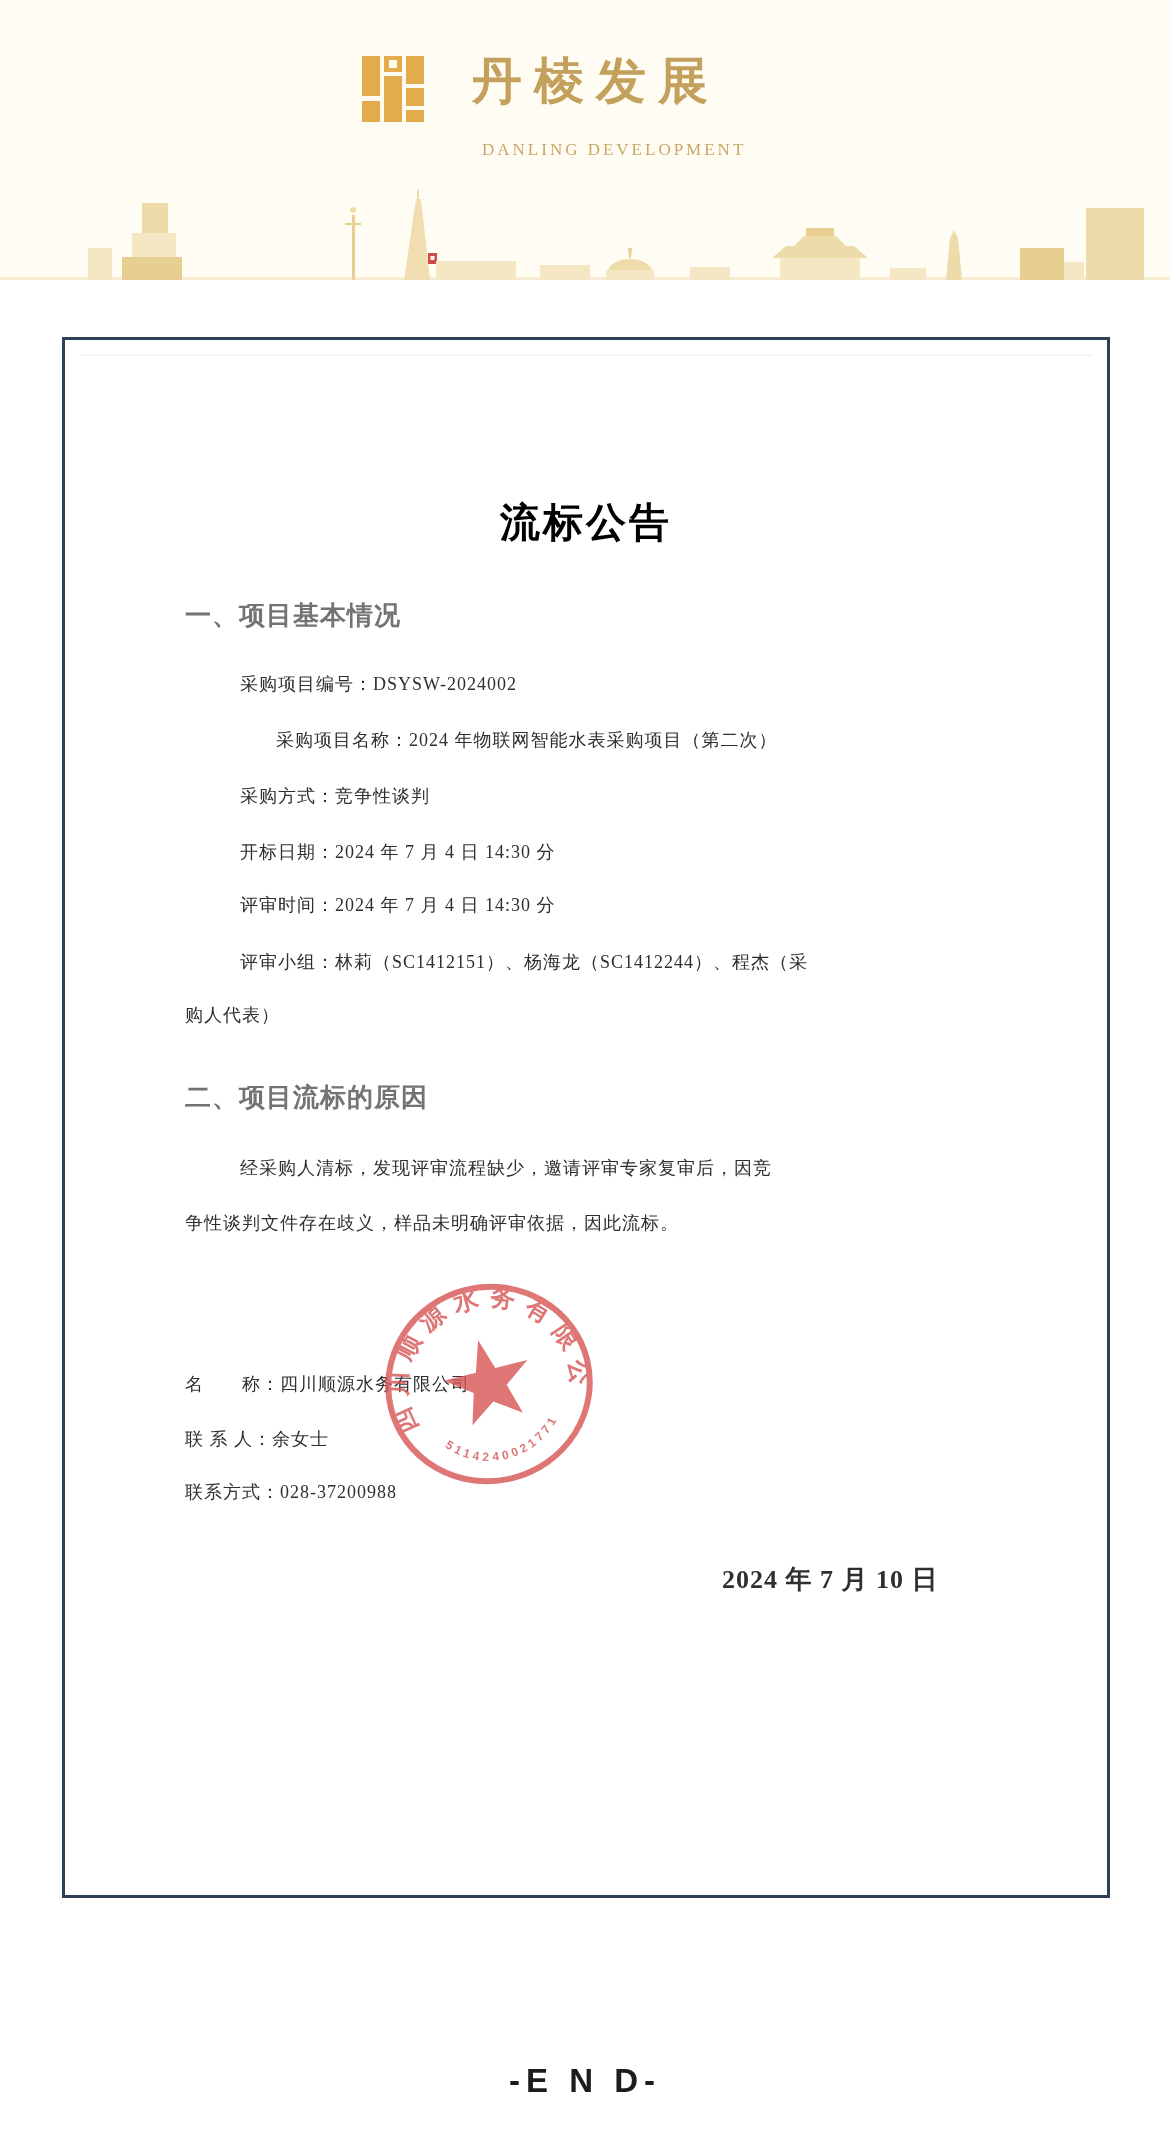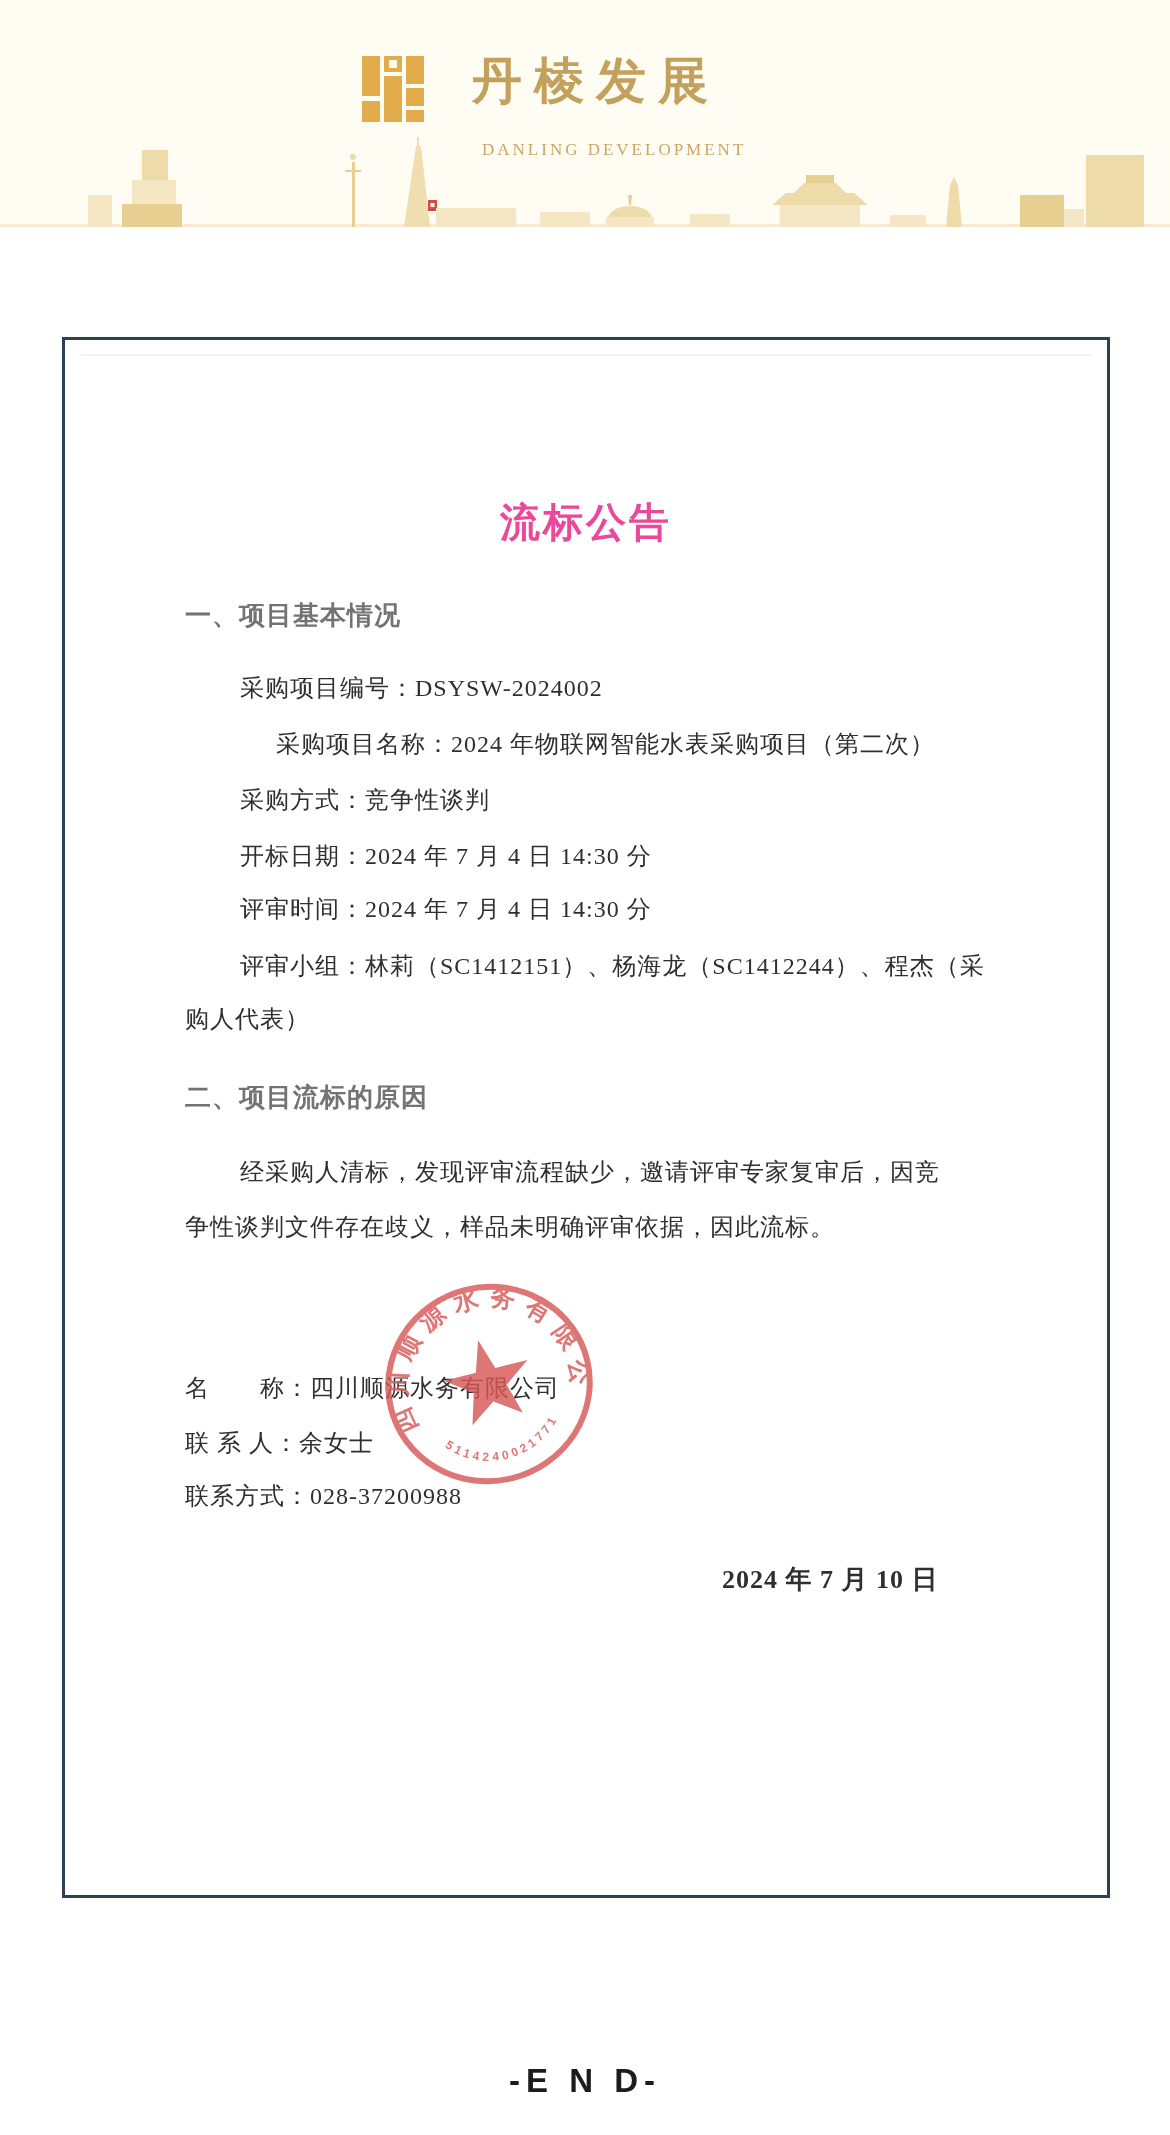--- a/index.html
+++ b/index.html
@@ -4,21 +4,21 @@
 <style>
   * { margin:0; padding:0; box-sizing:border-box; }
   html,body { background:#ffffff; }
   #canvas {
     position:relative; width:1170px; height:2135px; margin:0 auto;
     background:#ffffff; overflow:hidden;
     font-family:"Liberation Serif","DejaVu Serif",serif; color:#2f2f2f;
   }
   
   .header {
-    position:absolute; left:0; top:0; width:1170px; height:227px;
+    position:absolute; left:0; top:0; width:1170px; height:280px;
     background:#fffdf3;
   }
   .brand-cn {
     position:absolute; left:472px; top:48px;
     font-family:"Liberation Serif","DejaVu Serif",serif;
     font-weight:700; font-size:50px; letter-spacing:12px; color:#c3a05c;
     white-space:nowrap;
   }
   .brand-en {
     position:absolute; left:482px; top:140px;
@@ -31,30 +31,30 @@
   .frame {
     position:absolute; left:62px; top:337px; width:1048px; height:1561px;
     border:3px solid #2e4053; background:#ffffff;
   }
   .frame-topline {
     position:absolute; left:80px; top:354px; width:1012px; height:2px;
     background:#f5f5f5;
   }
   .doc-title {
     position:absolute; left:62px; top:495px; width:1048px; text-align:center;
-    font-weight:700; font-size:40px; letter-spacing:3px; color:#ec4899;
+    font-weight:700; font-size:40px; letter-spacing:3px; color:#000000;
   }
   .sec-heading {
     position:absolute; left:185px;
     font-family:"Liberation Sans","DejaVu Sans",sans-serif;
     font-weight:700; font-size:26px; color:#737373; white-space:nowrap;
     letter-spacing:1px;
   }
   .line {
-    position:absolute; font-size:24px; color:#2f2f2f; white-space:nowrap;
+    position:absolute; font-size:18px; color:#2f2f2f; white-space:nowrap;
     letter-spacing:1px;
   }
   .indent { left:240px; }
   .flush  { left:185px; }
   .date-line { position:absolute; left:722px; top:1562px; font-size:26px; letter-spacing:1px;font-weight:bold; }
   
   .stamp { position:absolute; left:373px; top:1274px; }
   
   .end-label {
     position:absolute; left:0; top:2062px; width:1170px; text-align:center;

